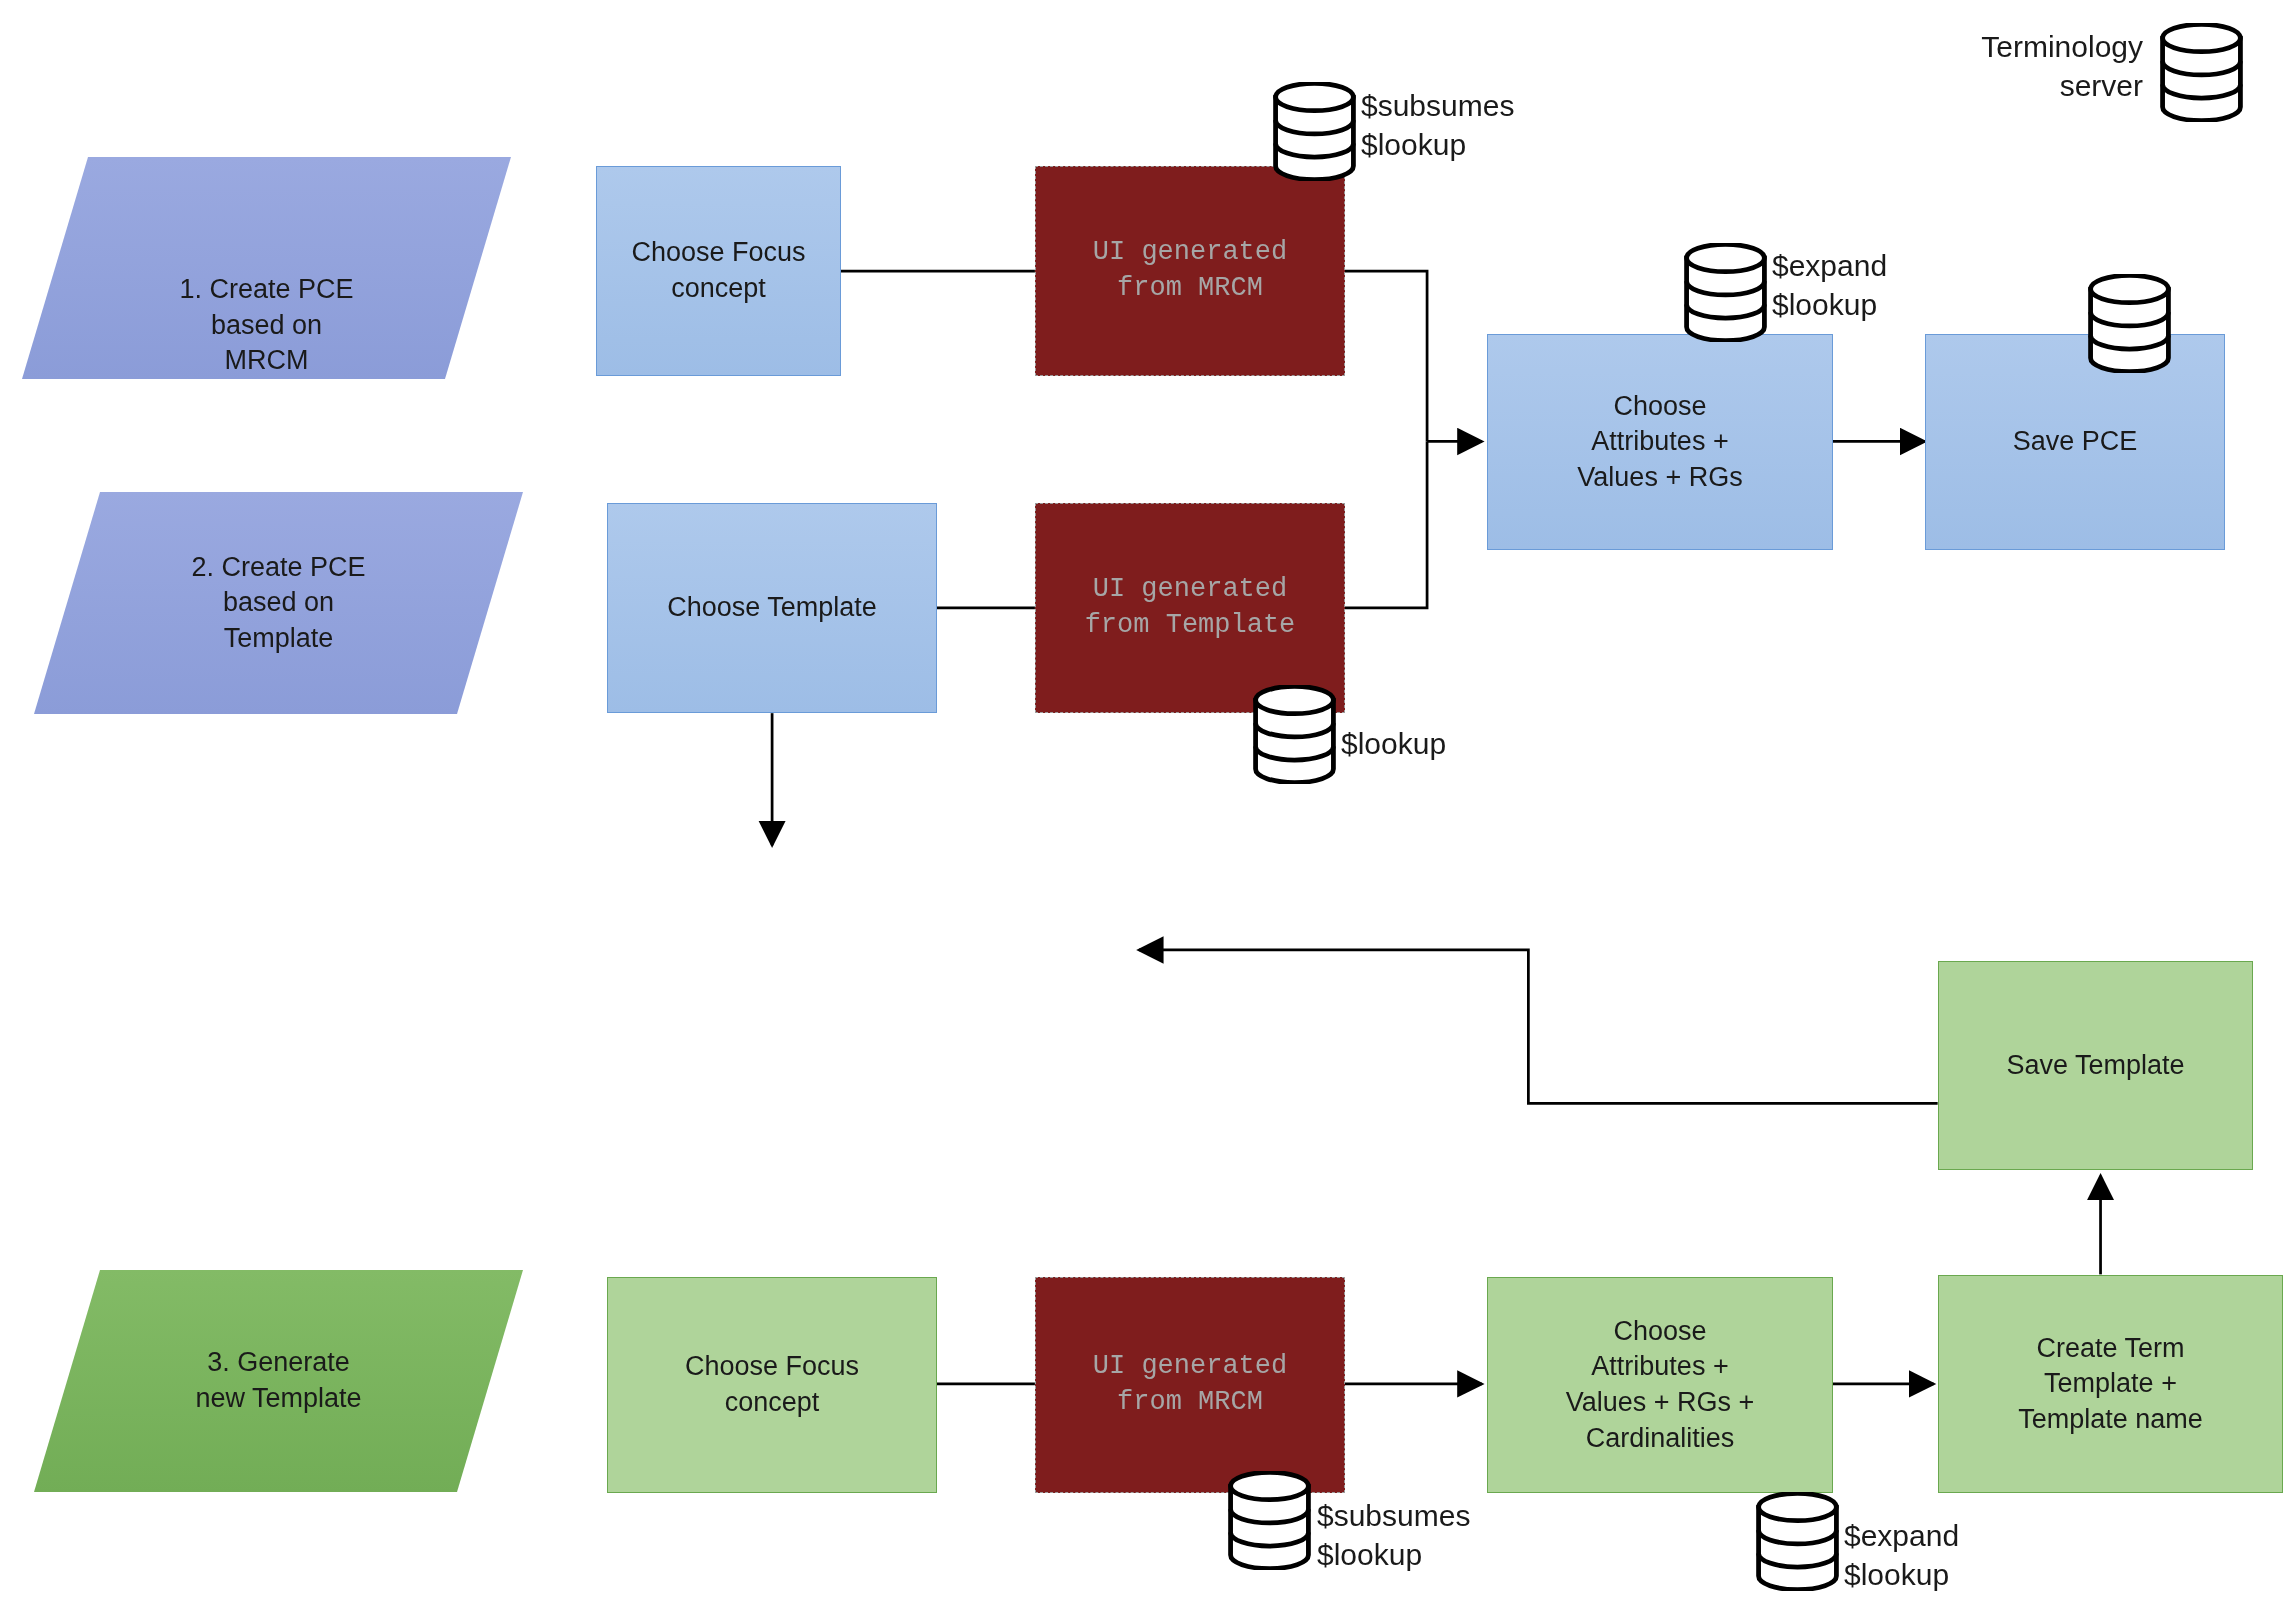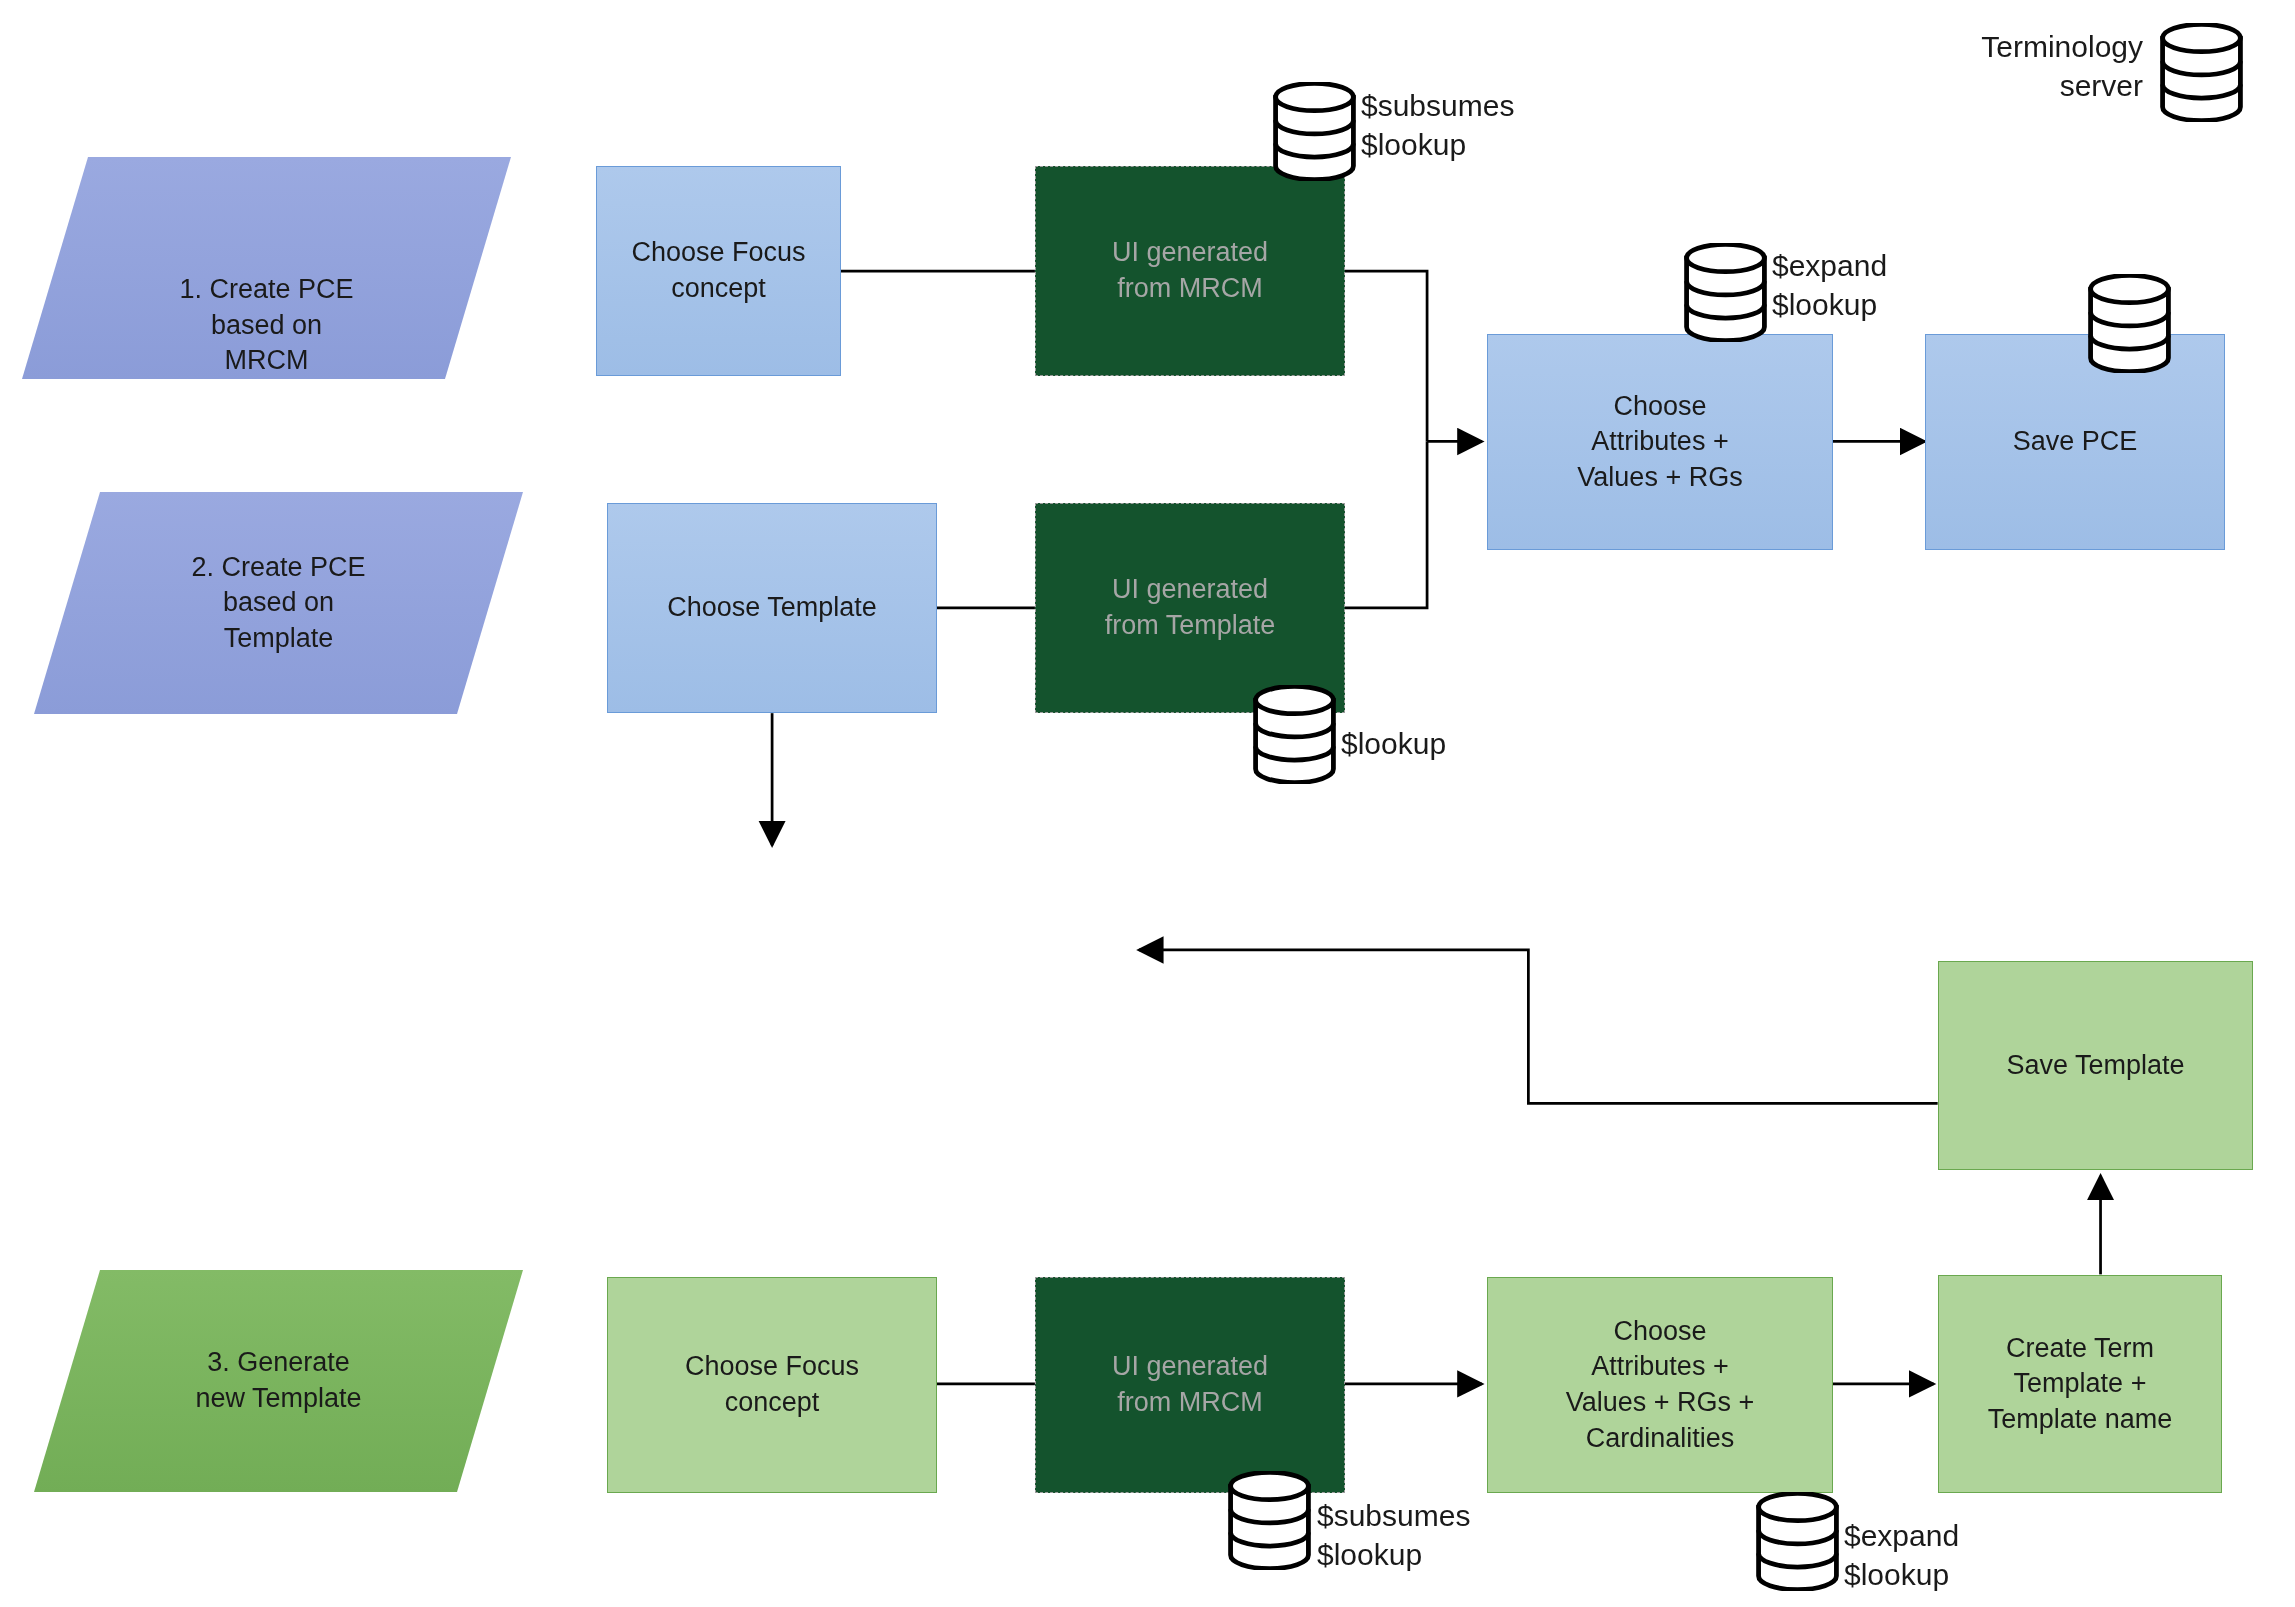--- a/index.html
+++ b/index.html
@@ -16,21 +16,21 @@
   .para-green{background:linear-gradient(180deg,#83bb66 0%,#72ad56 100%);}
   .para .lbl{color:#1a1a1a;font-size:27px;}
 
   
   .box-blue{background:linear-gradient(180deg,#aec9ec 0%,#9dbde6 100%);border:1.4px solid #6a9bd8;}
   .box-blue .lbl{color:#1a1a1a;font-size:27px;}
   .box-green{background:#afd49a;border:1.4px solid #6aa84f;}
   .box-green .lbl{color:#1a1a1a;font-size:27px;}
 
   
-  .box-dash{background:#14532d;border:1.4px dashed #9d9d9d;}
+  .box-dash{background:#7f1d1d;border:1.4px dashed #9d9d9d;font-family:Liberation Mono, monospace;}
   .box-dash .lbl{color:#a6a6a6;font-size:27px;}
 
   
   .repo{background:#cfcfcf;border-radius:18px;display:block;padding:18px 23px 12.3px 23px;
         box-shadow:1.4px 1.4px 2.1px rgba(0,0,0,.22);}
   .repo .rtitle{color:#141414;font-size:26px;line-height:1.2;margin:4.1px 0 6.8px 2.7px;}
   .repo ul{margin:0;padding:0 0 0 31.5px;list-style:none;}
   .repo li{color:#141414;font-size:26px;line-height:1.5;position:relative;padding-left:36px;}
   .repo li:before{content:"\2022";position:absolute;left:0;top:-1.4px;font-size:23px;}
 
@@ -137,21 +137,21 @@
 from MRCM</span>
   </div>
 
   <div class="node box-green" style="left:1487px;top:1277px;width:346px;height:216px;">
     <span class="lbl">Choose
 Attributes +
 Values + RGs +
 Cardinalities</span>
   </div>
 
-  <div class="node box-green" style="left:1938px;top:1275px;width:284px;height:218px;">
+  <div class="node box-green" style="left:1938px;top:1275px;width:345px;height:218px;">
     <span class="lbl">Create Term
 Template +
 Template name</span>
   </div>
 
   <div class="node box-green" style="left:1938px;top:961px;width:315px;height:209px;">
     <span class="lbl">Save Template</span>
   </div>
 
   <div class="db" style="left:2157px;top:23px;">

